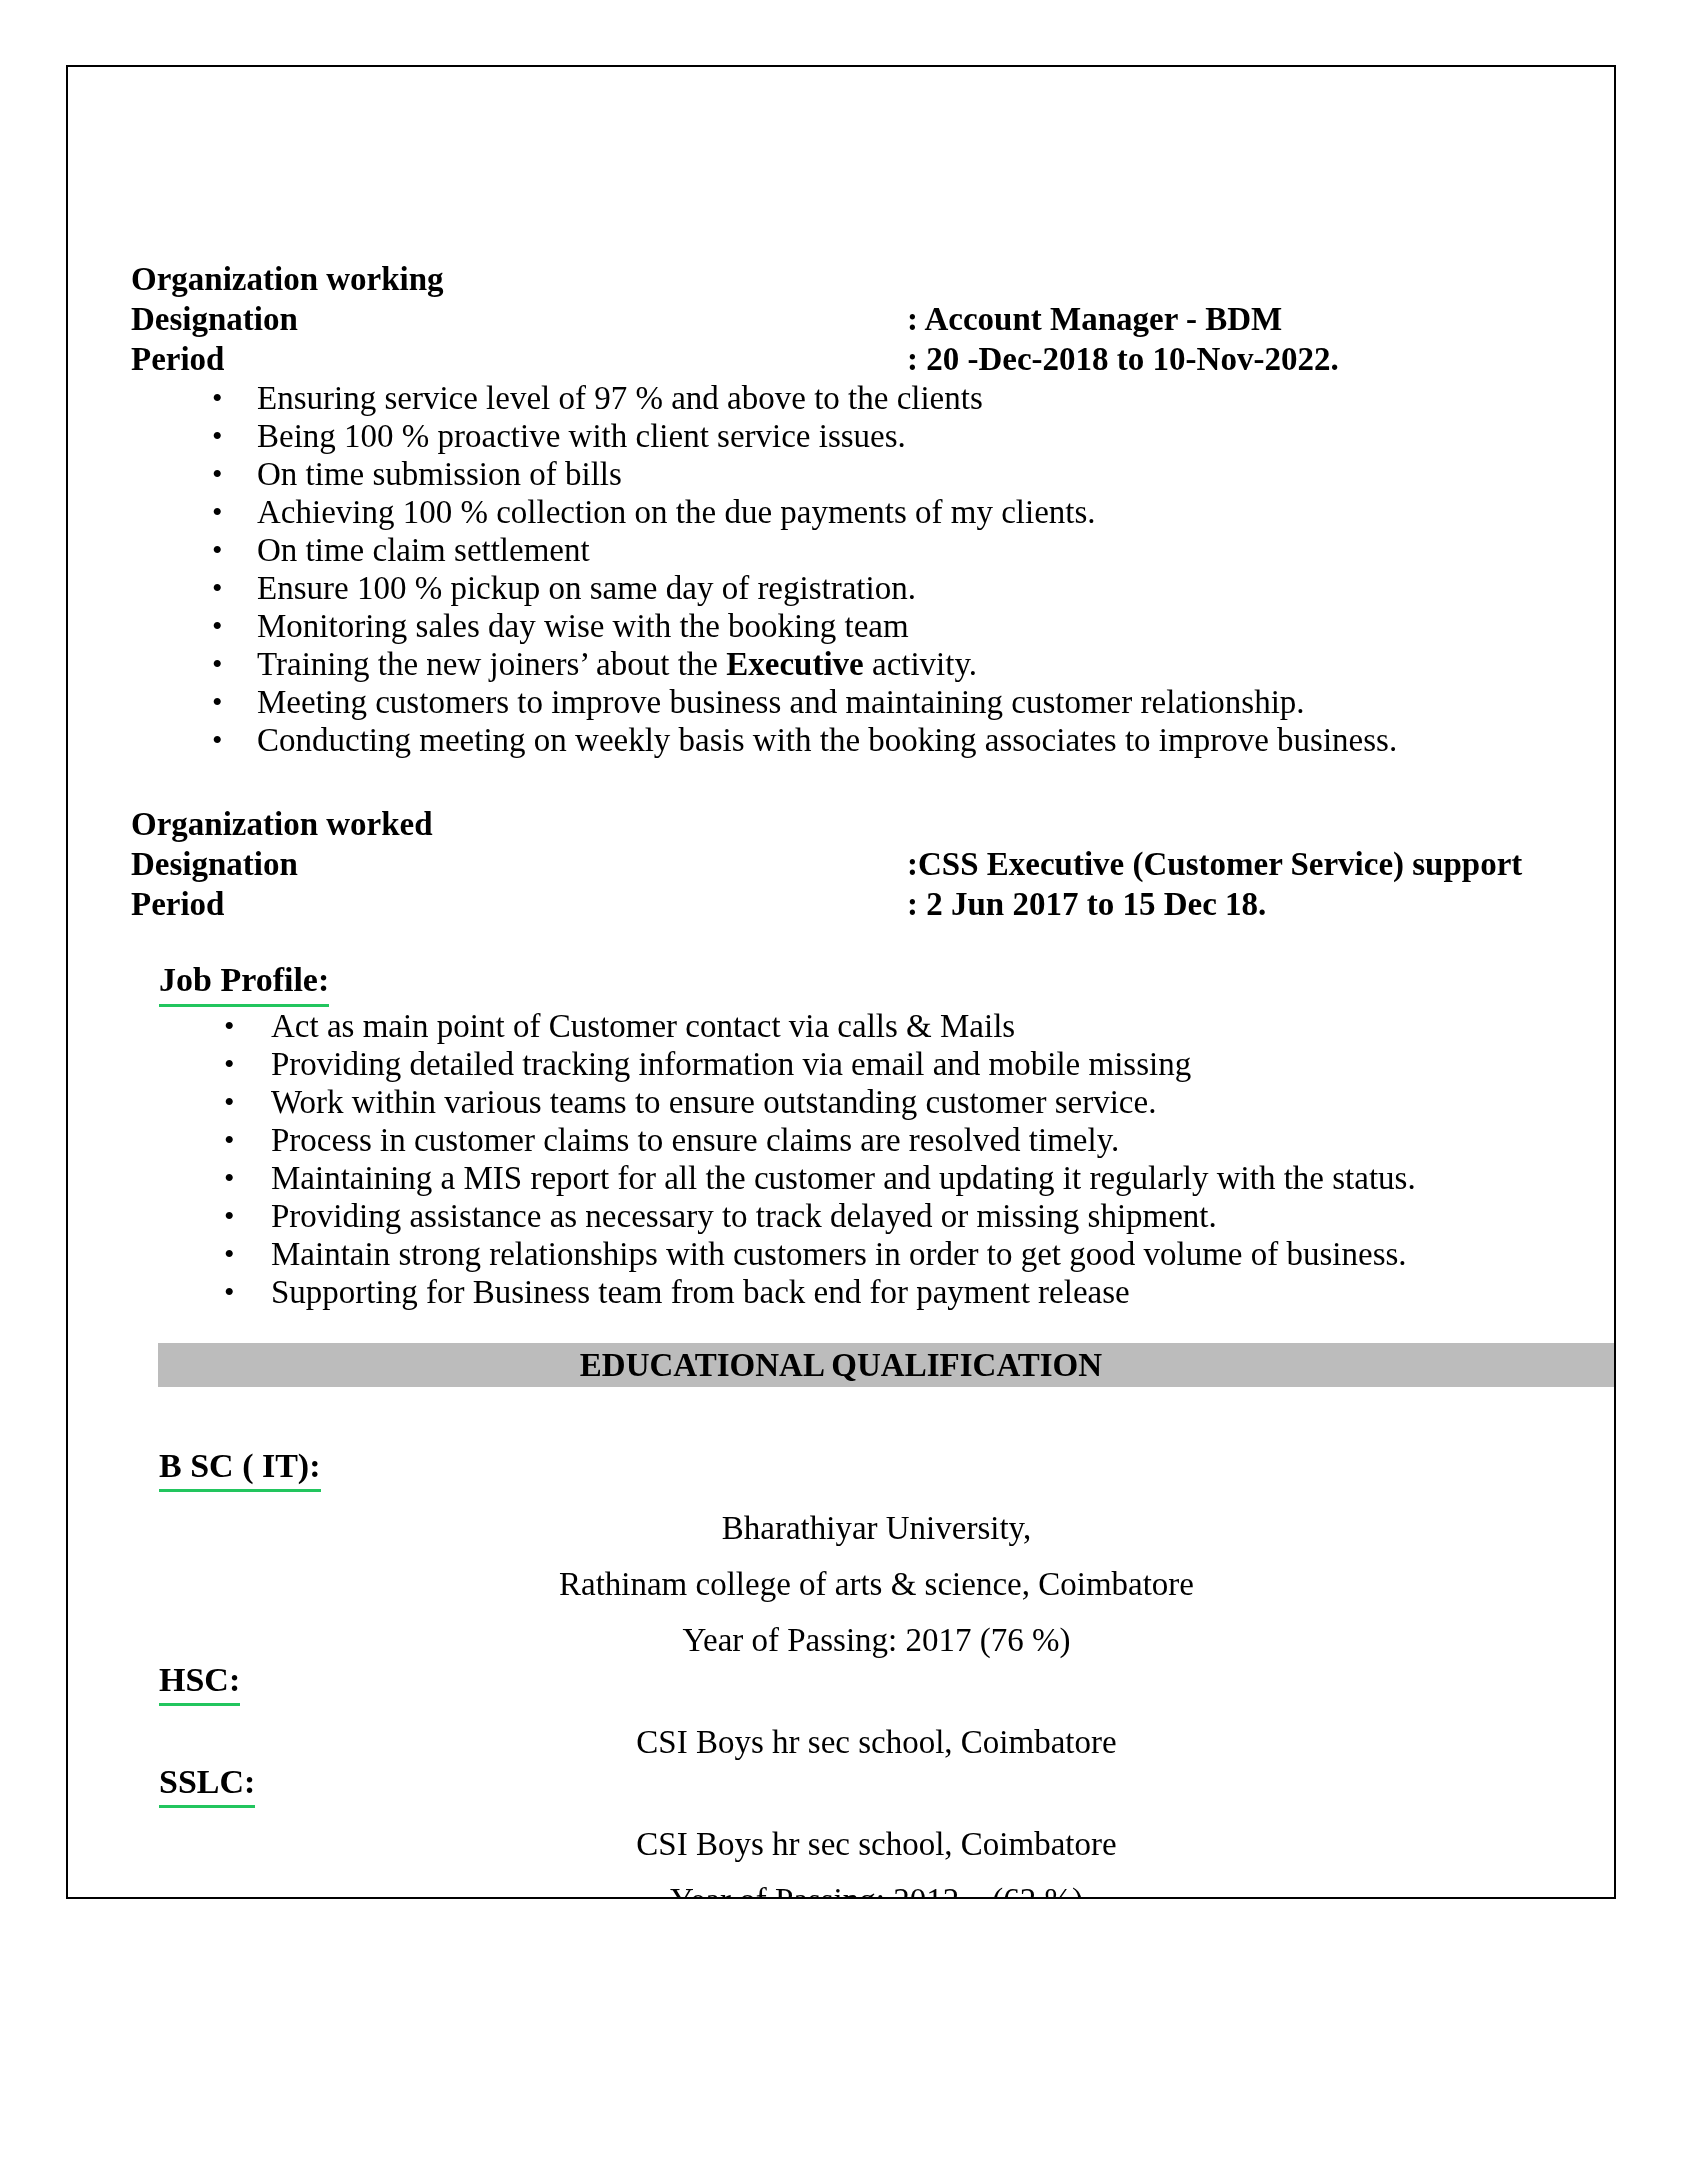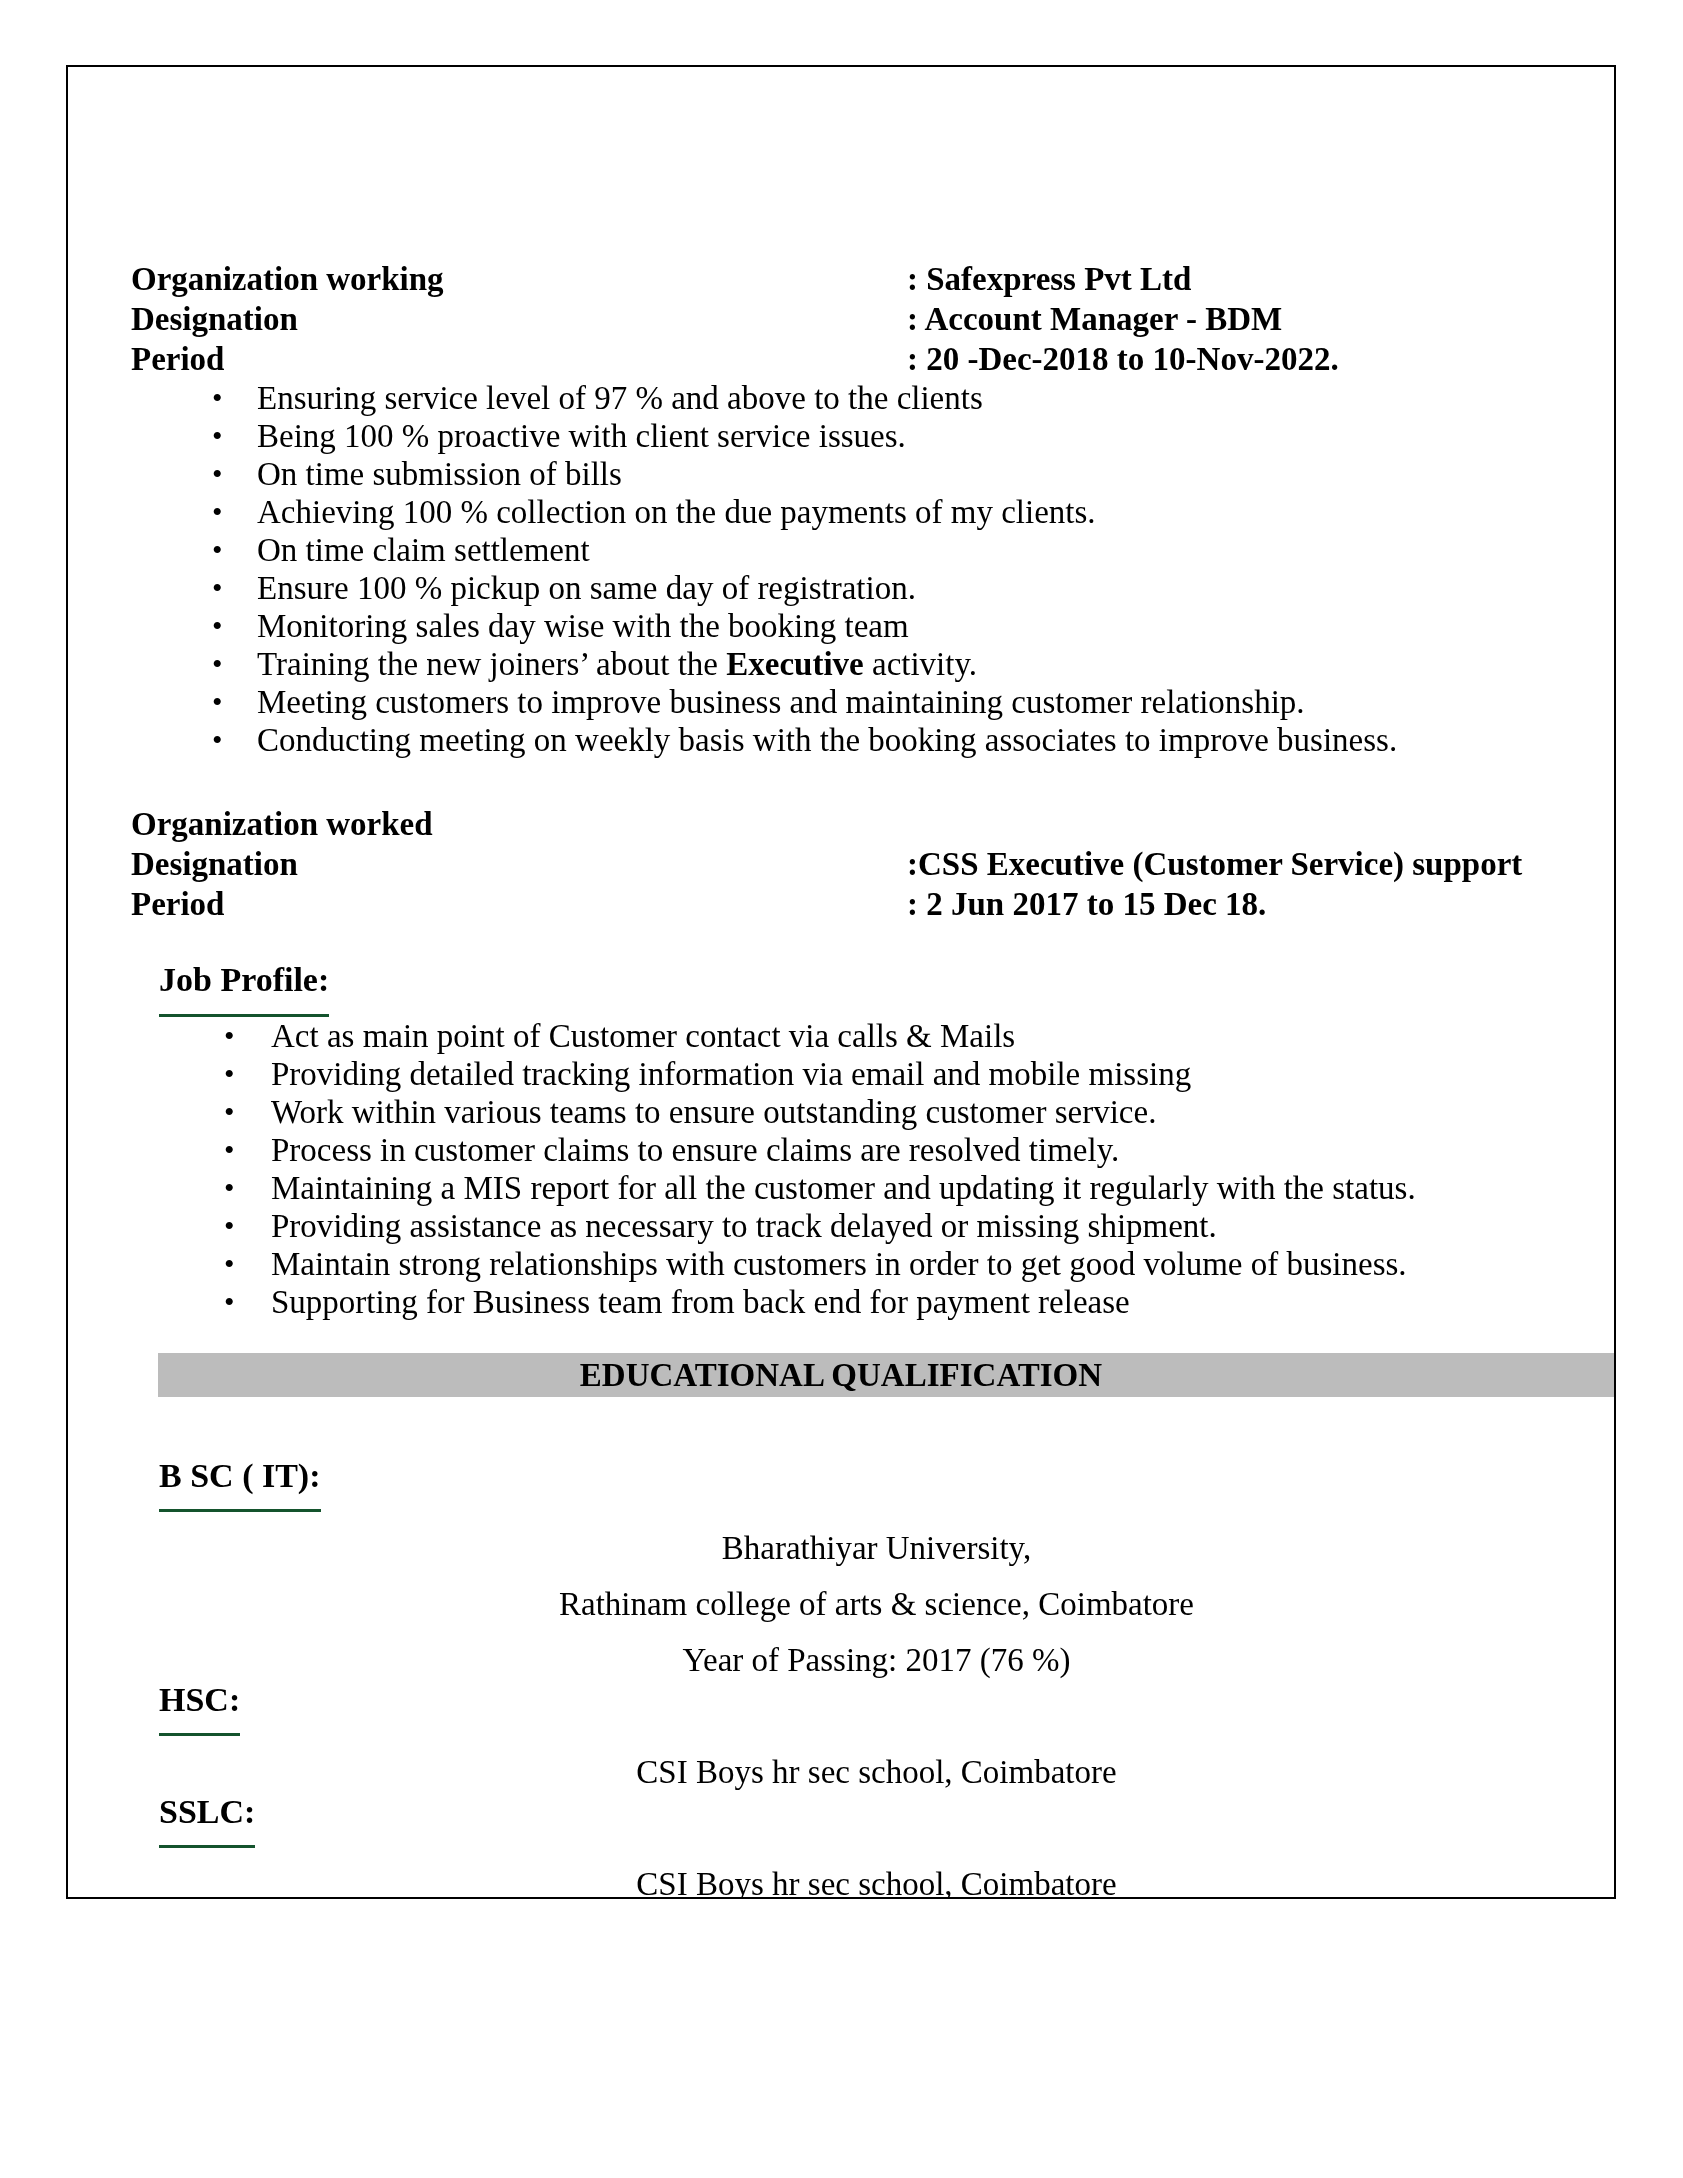--- a/index.html
+++ b/index.html
@@ -60,22 +60,22 @@
 
   .profile-heading {
     margin-top: 36px;
     margin-left: 28px;
     font-size: 34px;
     font-weight: bold;
     line-height: 40px;
   }
   .underlined {
     display: inline-block;
-    border-bottom: 3px solid #14532d;
-    padding-bottom: 14px;
+    border-bottom: 3px solid #22c55e;
+    padding-bottom: 4px;
     text-align: center;
   }
 
   .edu-header-bar {
     margin-top: 32px;
     margin-left: 27px;
     width: 1366px;
     height: 44px;
     background: #bcbcbc;
     font-size: 33px;
@@ -105,21 +105,20 @@
 </style>
 </head>
 <body>
 
 <div class="page-border">
   <div class="content">
 
     <div class="fields-block">
       <div class="field-row">
         <span class="field-label">Organization working</span>
-        <span class="field-value">: Safexpress Pvt Ltd</span>
       </div>
       <div class="field-row">
         <span class="field-label">Designation</span>
         <span class="field-value">: Account Manager - BDM</span>
       </div>
       <div class="field-row">
         <span class="field-label">Period</span>
         <span class="field-value">: 20 -Dec-2018 to 10-Nov-2022.</span>
       </div>
     </div>

